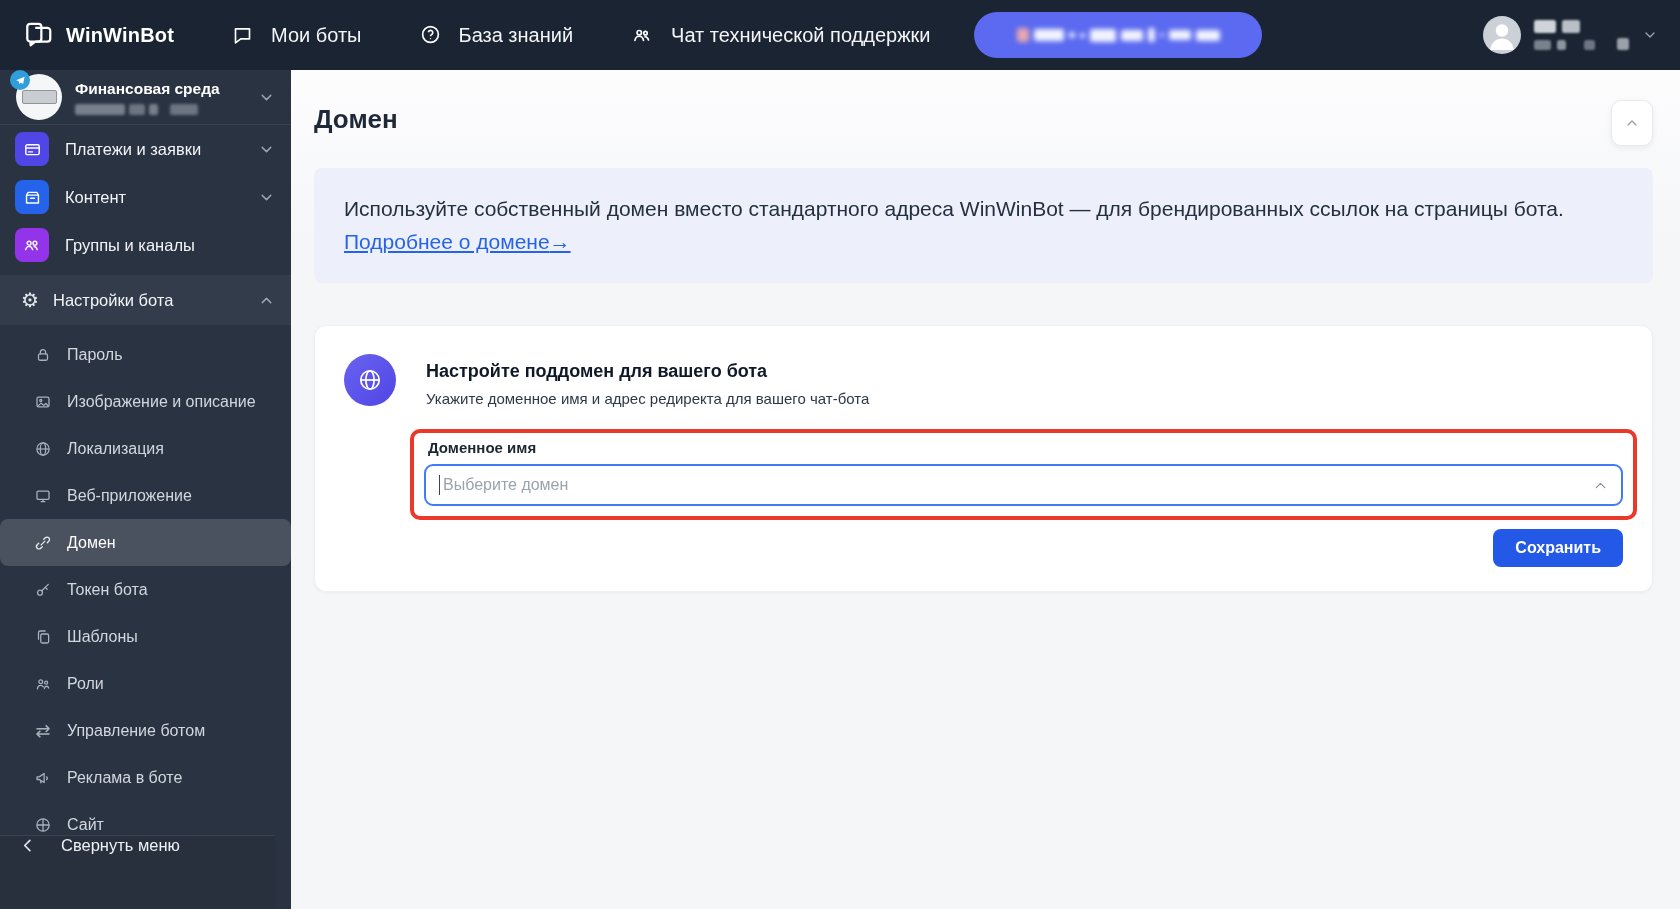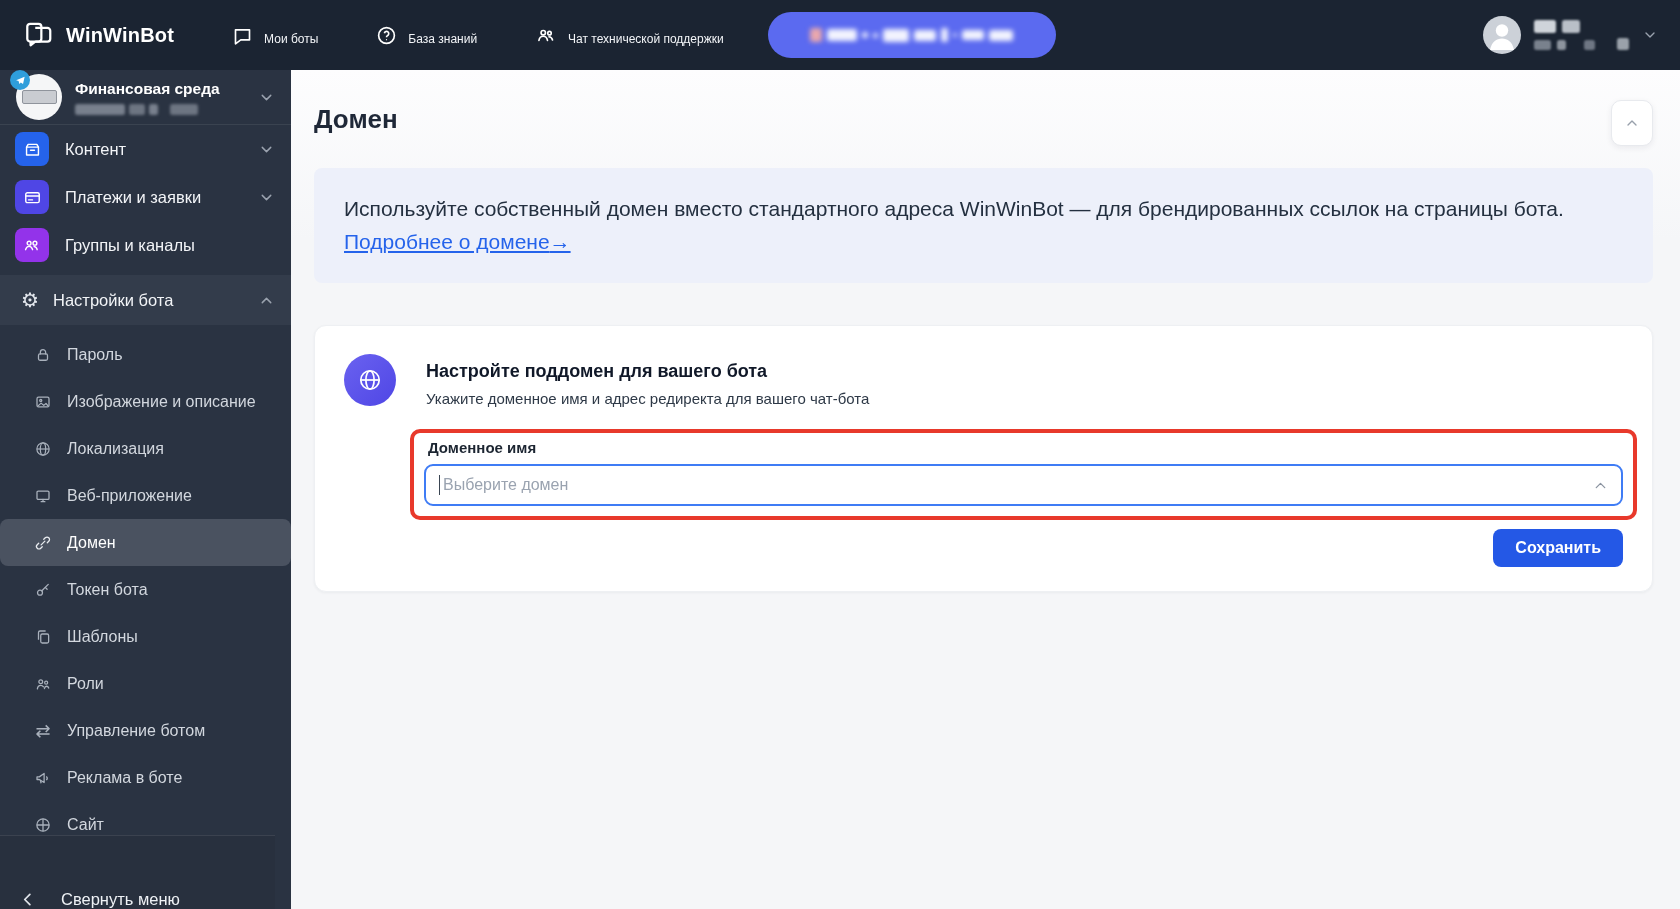--- a/index.html
+++ b/index.html
@@ -6,21 +6,21 @@
   body{width:1680px;height:909px;overflow:hidden;position:relative;
        font-family:"Liberation Sans",sans-serif;background:#f6f7f9;color:#1f2838;}
   svg{display:block}
   .blk{display:inline-block;border-radius:2.5px}
 
   
   .topbar{position:absolute;top:0;left:0;right:0;height:70px;background:#1b2432;
           display:flex;align-items:center;padding:0 22px 0 24px;box-sizing:border-box;color:#fff;z-index:5}
   .brand{display:flex;align-items:center;gap:12px;cursor:pointer}
   .brand-name{font-size:20px;font-weight:700;letter-spacing:.2px}
-  .tnav{display:flex;align-items:flex-end;gap:11px;margin-left:58px;font-size:12px;color:#f3f5f8;cursor:pointer;white-space:nowrap}
+  .tnav{display:flex;align-items:flex-start;gap:18px;margin-left:58px;font-size:20px;color:#f3f5f8;cursor:pointer;white-space:nowrap}
   .pill{margin-left:44px;height:46px;width:288px;border-radius:23px;background:#5b6af0;
         display:flex;align-items:center;justify-content:center;cursor:pointer}
   .pill-blur{display:flex;align-items:center;gap:5px;filter:blur(2.4px)}
   .topbar-right{margin-left:auto;display:flex;align-items:center;gap:13px;cursor:pointer}
   .avatar{width:38px;height:38px;border-radius:50%;background:#ccd1d8;overflow:hidden;position:relative;flex:0 0 38px}
   .uname{filter:blur(1.3px)}
   .uname-row{display:flex;align-items:flex-end;gap:6px}
   .uname-row+.uname-row{margin-top:5px}
   .chev{color:#9aa2ae}
 
@@ -51,21 +51,21 @@
 
   .subitems{padding-top:6px}
   .sub{height:47px;display:flex;align-items:center;padding:0 14px 0 32px;color:#d2d7de;font-size:16px;cursor:pointer}
   .sub .si{width:22px;display:flex;justify-content:center;color:#a9b1bc}
   .sub .lbl{margin-left:13px}
   .sub.active{background:#4a5260;border-radius:8px;color:#fff}
   .sub.active .si{color:#e9ecf0}
   .uicon{font-size:18px;line-height:1}
 
   .side-foot{position:absolute;left:0;right:16px;bottom:0;height:73px;background:#28303e;
-             border-top:1px solid rgba(255,255,255,.09);display:flex;align-items:flex-end;
+             border-top:1px solid rgba(255,255,255,.09);display:flex;align-items:flex-start;
              padding:0 18px;z-index:6;cursor:pointer}
   .side-foot .lbl{margin-left:24px;font-size:16.5px;color:#eef1f5}
 
   
   .main{position:absolute;left:291px;top:70px;right:0;bottom:0;box-sizing:border-box;
         background:linear-gradient(180deg,#fdfdfe 0,#f5f6f8 170px);padding:30px 27px 0 23px;overflow:hidden}
   .mhead{display:flex;align-items:flex-start;justify-content:space-between}
   .mtitle{font-size:26px;font-weight:700;color:#1f2838;margin:4px 0 0}
   .collapse-btn{width:40px;height:44px;border-radius:10px;background:#fff;border:1px solid #e8eaee;
                 box-shadow:0 2px 6px rgba(25,35,60,.07);display:flex;align-items:center;justify-content:center;
@@ -213,44 +213,44 @@
       </span>
     </span>
     <span class="chev ws-chev">
       <svg width="17" height="17" viewBox="0 0 24 24" fill="none" stroke="currentColor" stroke-width="2" stroke-linecap="round" stroke-linejoin="round">
           <path d="M6 9l6 6 6-6"></path>
         </svg>
     </span>
   </div>
 
   <div class="snav">
+    <span class="sq" style="background:#4f46e5">
+      <svg width="19" height="19" viewBox="0 0 24 24" fill="none" stroke="#fff" stroke-width="1.8" stroke-linecap="round">
+        <rect x="3.5" y="6" width="17" height="12.5" rx="2"></rect>
+          <path d="M3.5 10.2h17"></path>
+          <path d="M7 15h5"></path>
+      </svg>
+    </span>
+    <span class="snav-label">Платежи и заявки</span>
+    <span class="chev">
+      <svg width="17" height="17" viewBox="0 0 24 24" fill="none" stroke="currentColor" stroke-width="2" stroke-linecap="round" stroke-linejoin="round">
+          <path d="M6 9l6 6 6-6"></path>
+        </svg>
+    </span>
+  </div>
+
+  <div class="snav">
     <span class="sq" style="background:#2563eb">
       <svg width="19" height="19" viewBox="0 0 24 24" fill="none" stroke="#fff" stroke-width="1.8" stroke-linejoin="round" stroke-linecap="round">
         <path d="M4.5 9h15v10h-15z"></path>
           <path d="M4.5 9l2-3.5h11l2 3.5"></path>
           <path d="M9.5 13h5"></path>
       </svg>
     </span>
     <span class="snav-label">Контент</span>
-    <span class="chev">
-      <svg width="17" height="17" viewBox="0 0 24 24" fill="none" stroke="currentColor" stroke-width="2" stroke-linecap="round" stroke-linejoin="round">
-          <path d="M6 9l6 6 6-6"></path>
-        </svg>
-    </span>
-  </div>
-
-  <div class="snav">
-    <span class="sq" style="background:#4f46e5">
-      <svg width="19" height="19" viewBox="0 0 24 24" fill="none" stroke="#fff" stroke-width="1.8" stroke-linecap="round">
-        <rect x="3.5" y="6" width="17" height="12.5" rx="2"></rect>
-          <path d="M3.5 10.2h17"></path>
-          <path d="M7 15h5"></path>
-      </svg>
-    </span>
-    <span class="snav-label">Платежи и заявки</span>
     <span class="chev">
       <svg width="17" height="17" viewBox="0 0 24 24" fill="none" stroke="currentColor" stroke-width="2" stroke-linecap="round" stroke-linejoin="round">
           <path d="M6 9l6 6 6-6"></path>
         </svg>
     </span>
   </div>
 
   <div class="snav">
     <span class="sq" style="background:#9333ea">
       <svg width="20" height="20" viewBox="0 0 24 24" fill="none" stroke="#fff" stroke-width="1.7" stroke-linecap="round">

